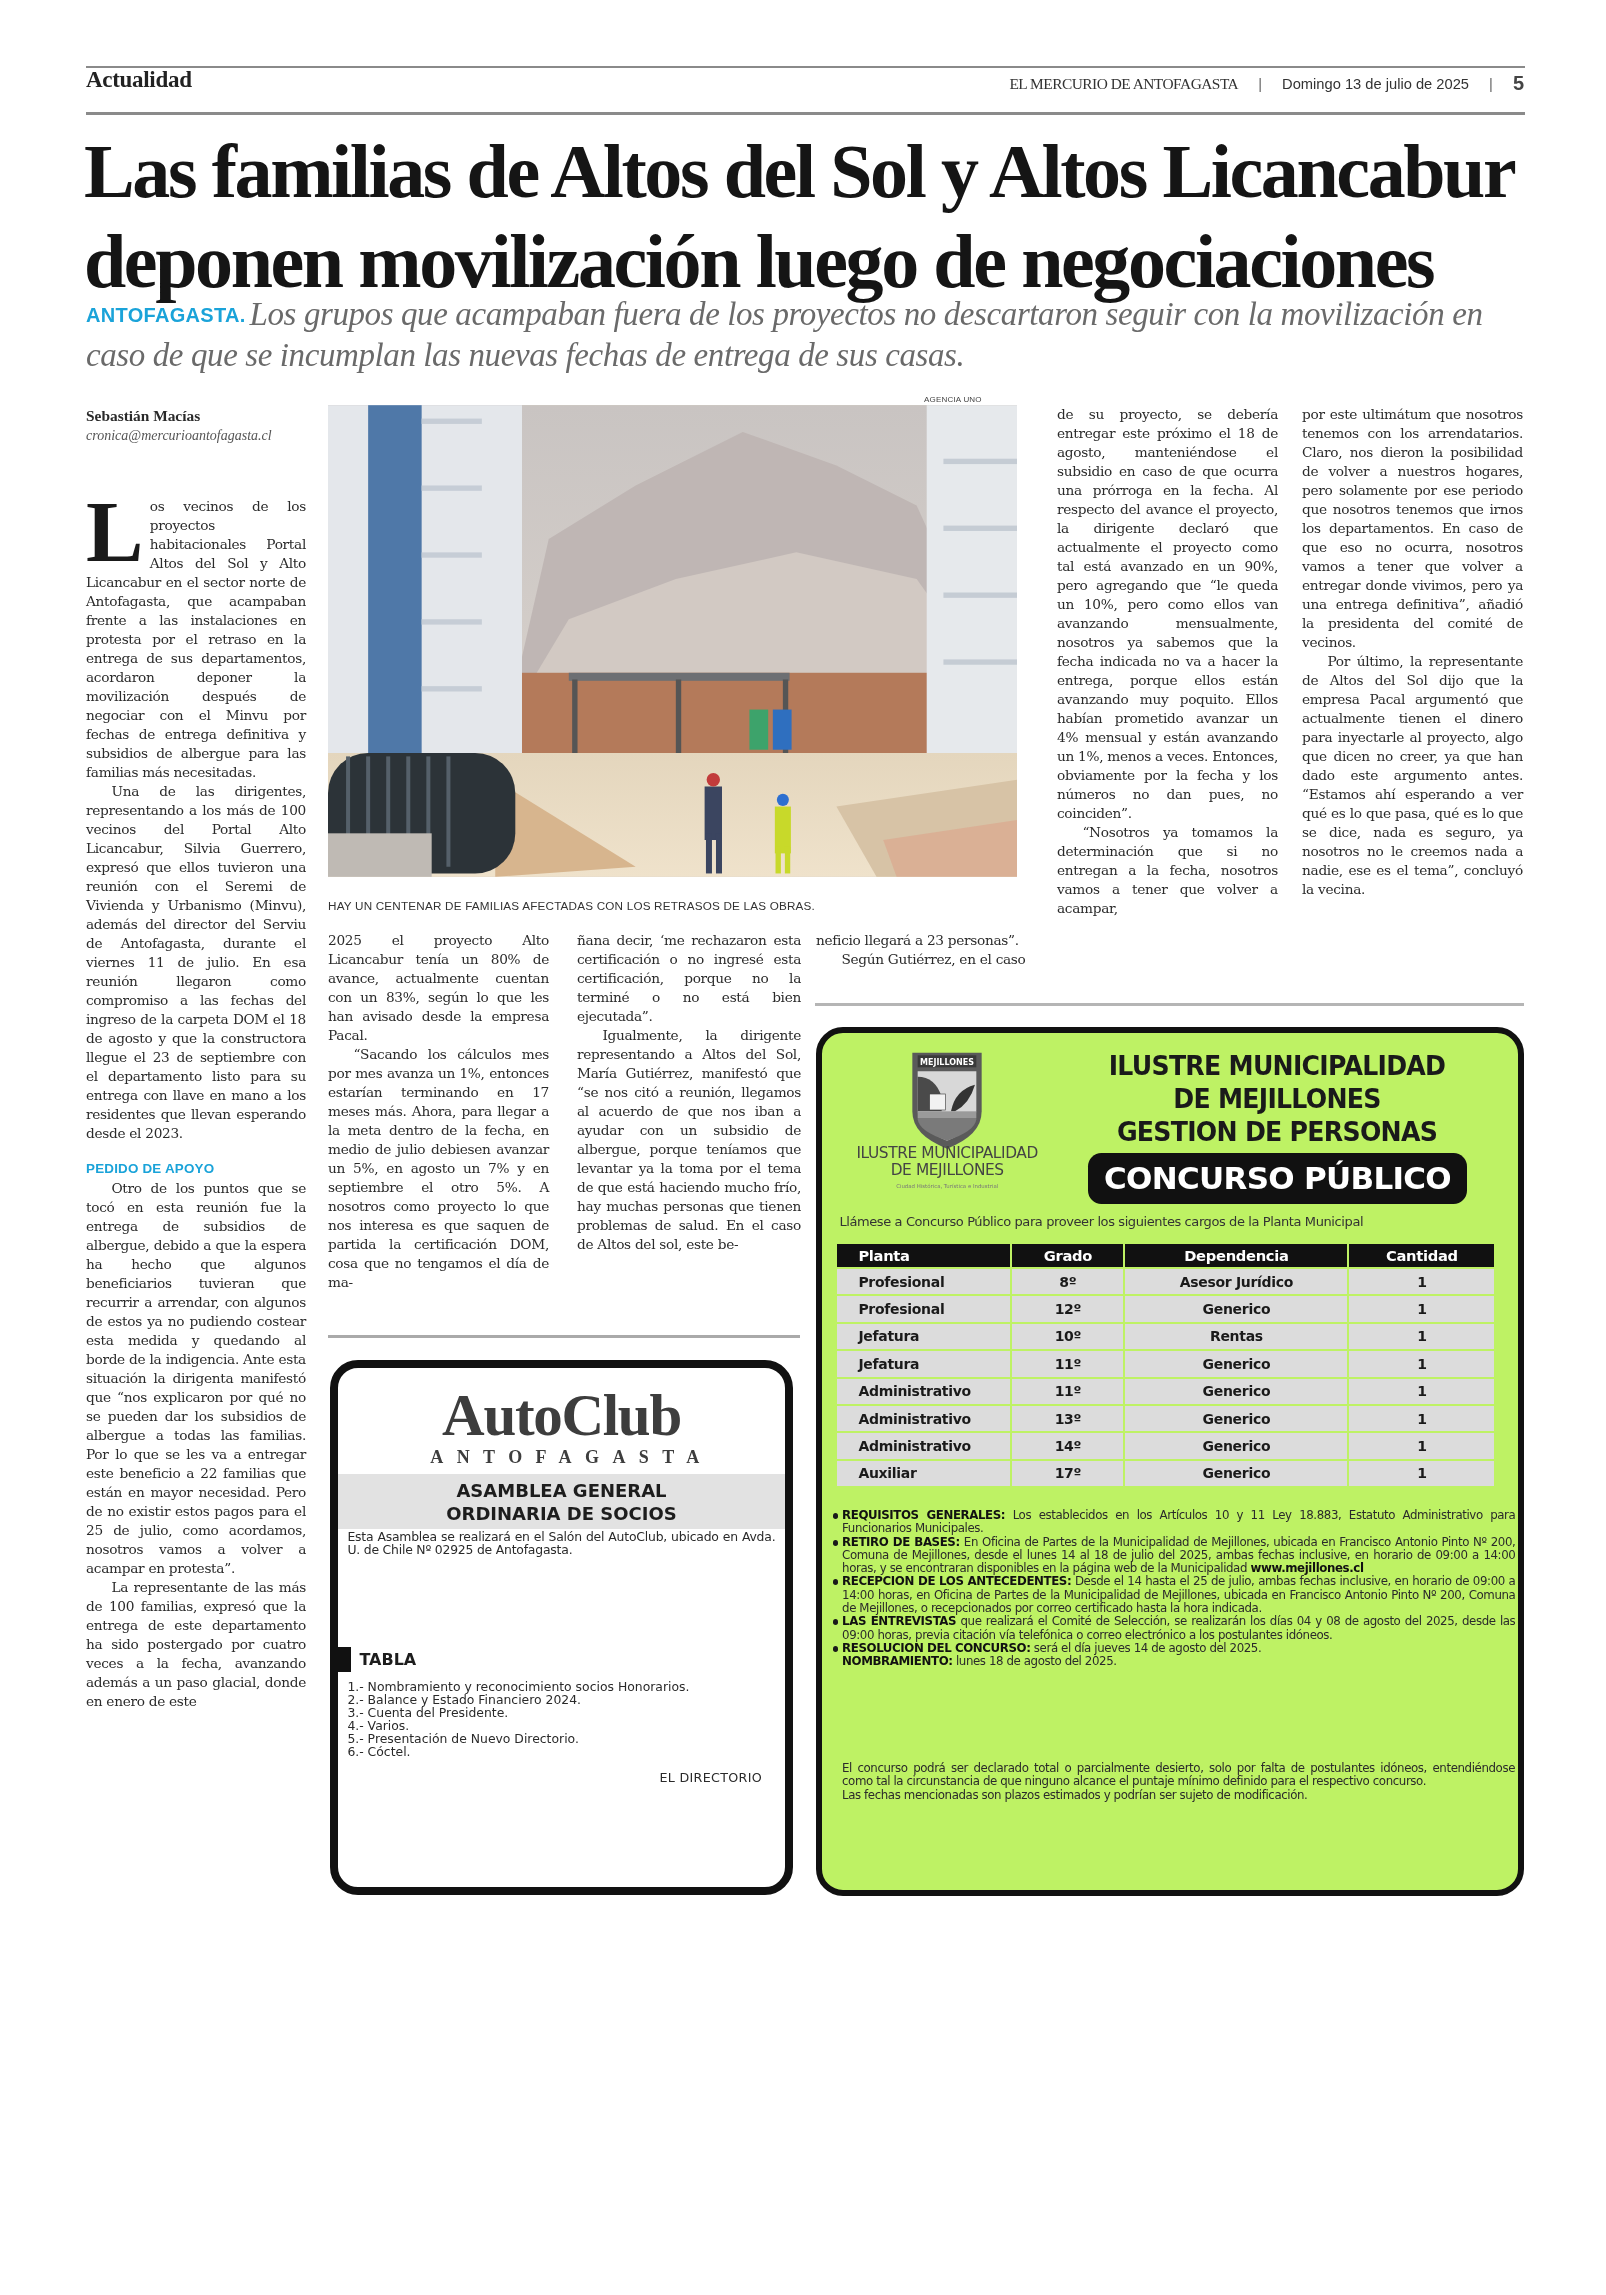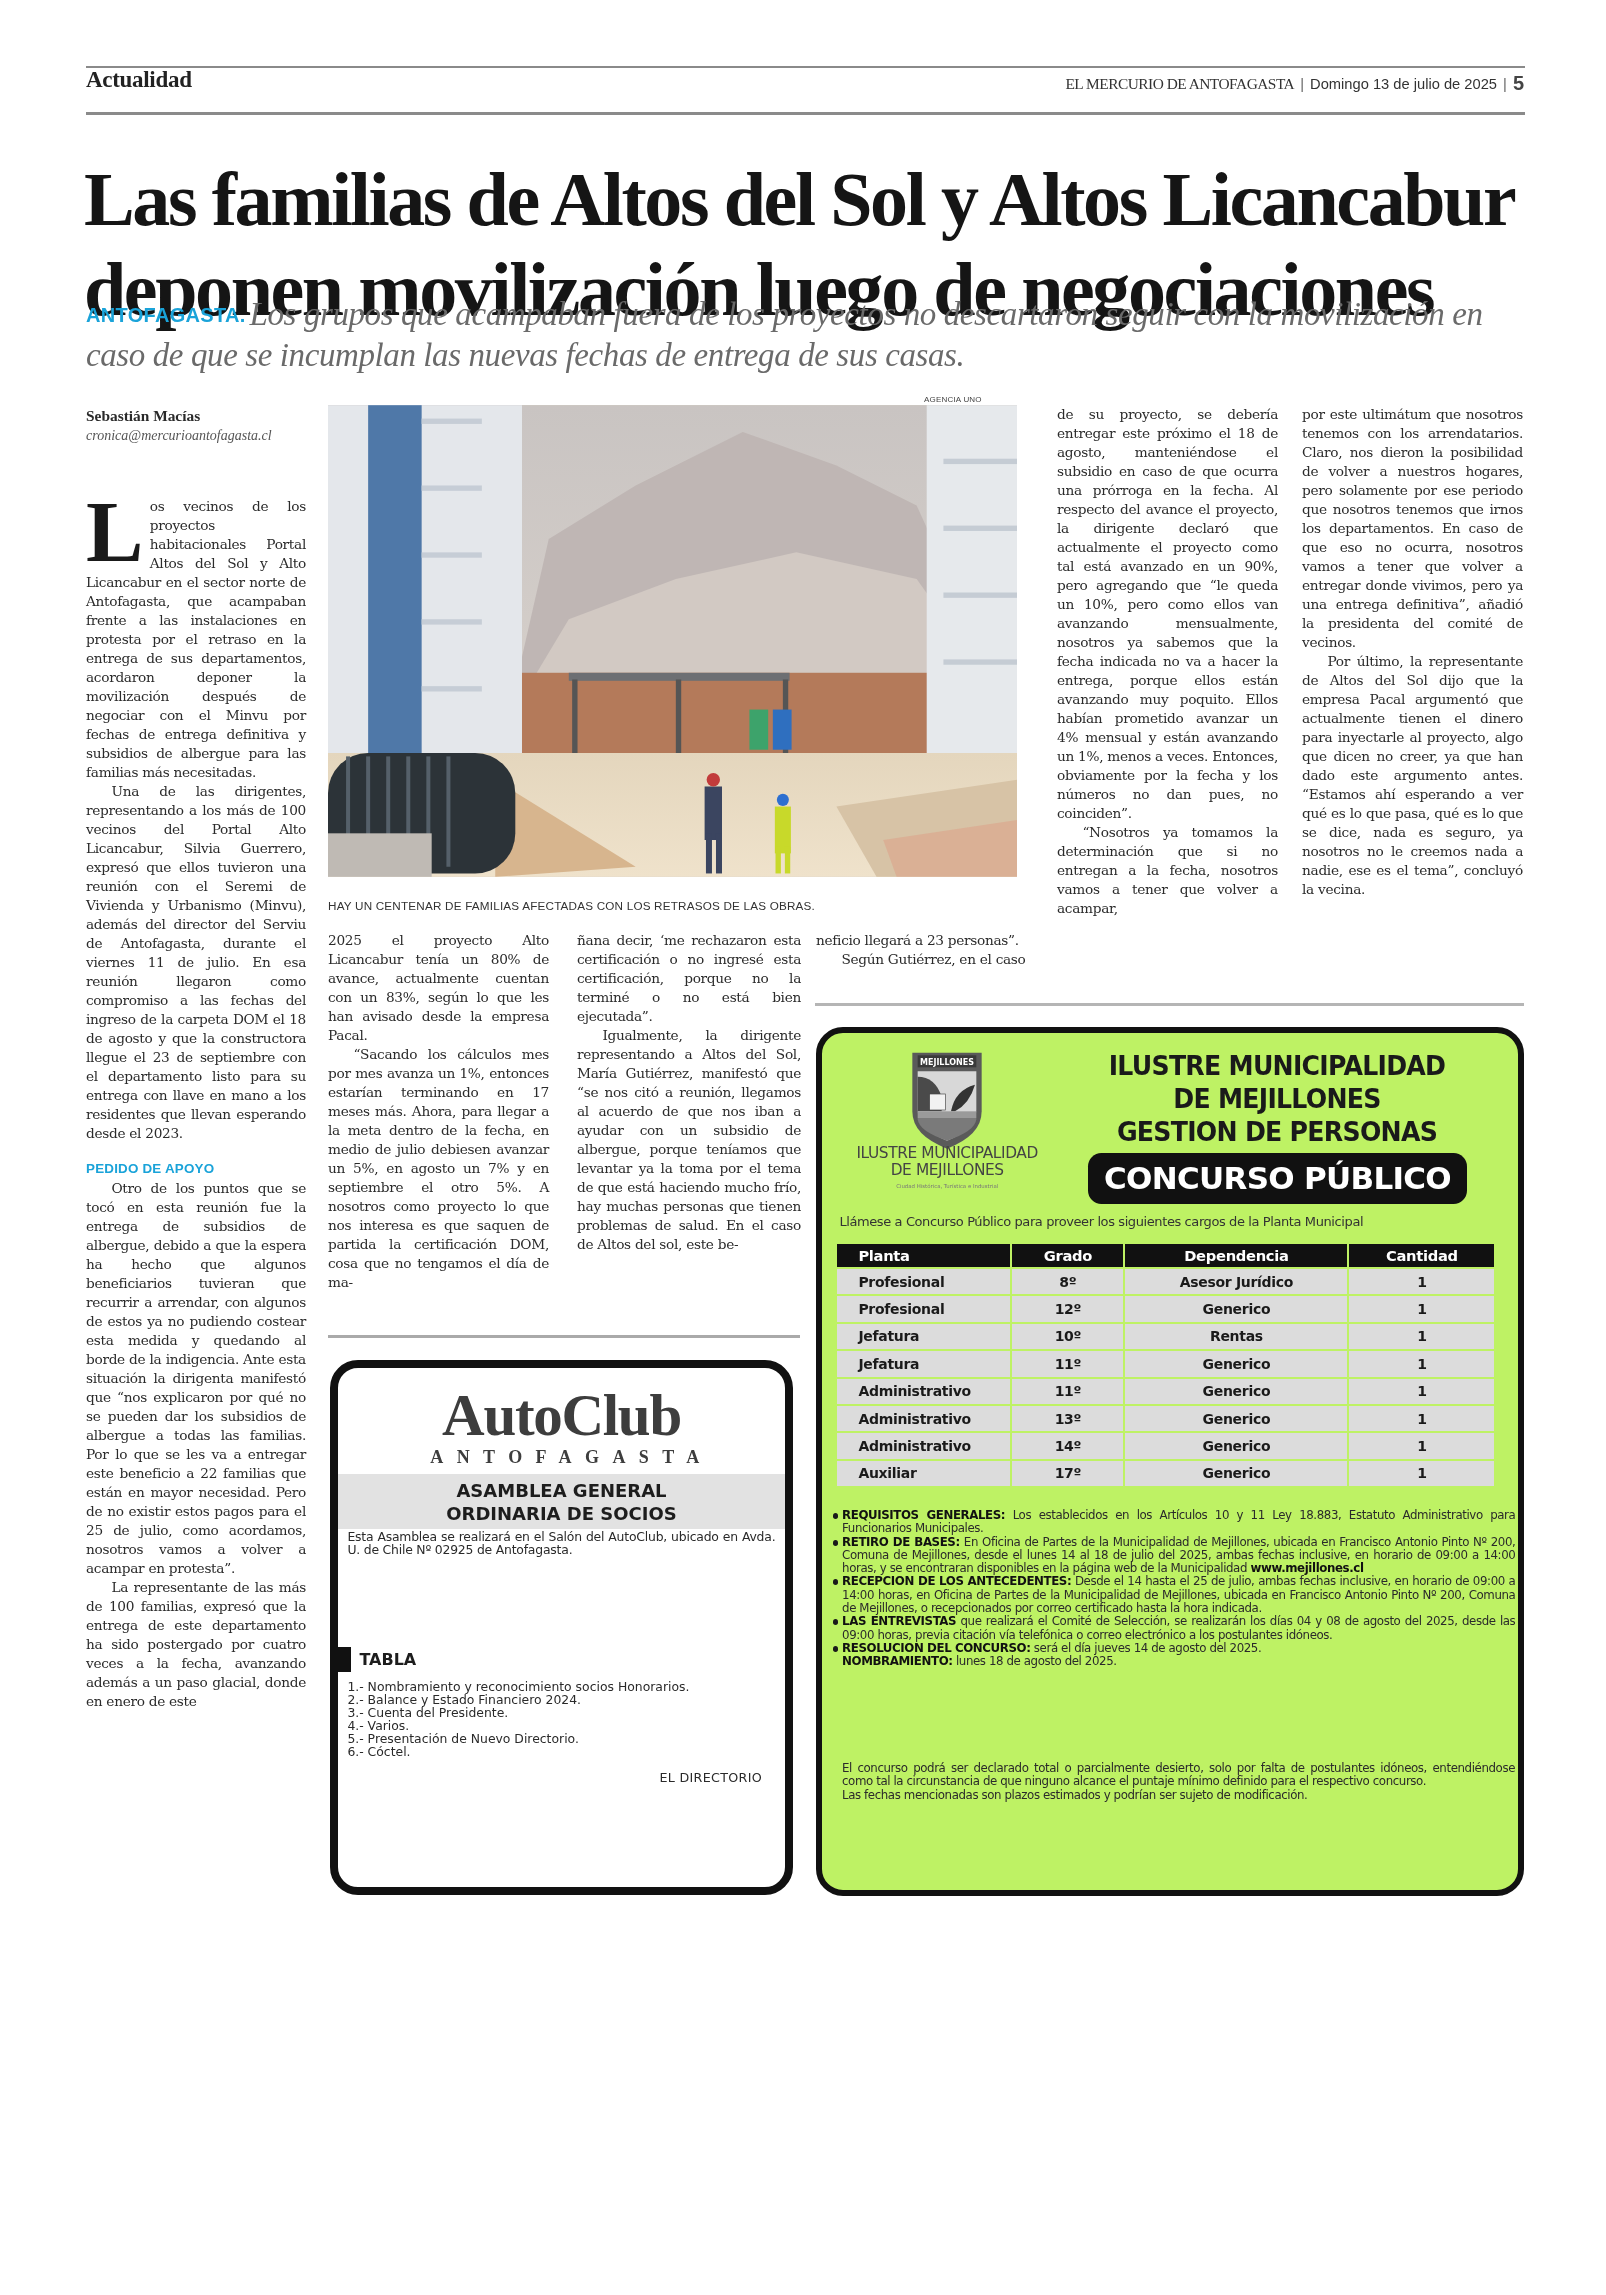--- a/index.html
+++ b/index.html
@@ -5,27 +5,27 @@
   * { box-sizing: border-box; margin: 0; padding: 0; }
   html, body { width: 1606px; height: 2295px; background: #ffffff; overflow: hidden; }
   body { position: relative; font-family: "DejaVu Serif", serif; color: #1c1c1c; }
 
   .abs { position: absolute; }
 
   
   .top-rule { left: 86px; top: 66px; width: 1439px; height: 2px; background: #8a8a8a; }
   .bottom-rule { left: 86px; top: 112px; width: 1439px; height: 2.7px; background: #8a8a8a; }
   .section-label { left: 86px; top: 67px; font-family: "Liberation Serif", serif; font-weight: bold; font-size: 23px; letter-spacing: -0.3px; color: #222; }
-  .masthead { right: 82px; top: 72px; font-family: "Liberation Sans", sans-serif; font-size: 14.7px; color: #333; display: flex; align-items: center; gap: 6px; }
+  .masthead { right: 82px; top: 72px; font-family: "Liberation Sans", sans-serif; font-size: 14.7px; color: #333; display: flex; align-items: center; gap: 20px; }
   .masthead .paper { font-family: "Liberation Serif", serif; font-size: 15.4px; letter-spacing: -0.5px; }
   .masthead .sep { color: #666; }
   .masthead .pagenum { font-weight: bold; font-size: 20px; color: #444; }
 
   
-  .headline { left: 84px; top: 126px; width: 1446px; font-family: "Liberation Serif", serif; font-weight: bold; font-size: 76px; line-height: 90px; letter-spacing: -2.4px; color: #151515; margin-top: 28px; }
+  .headline { left: 84px; top: 126px; width: 1446px; font-family: "Liberation Serif", serif; font-weight: bold; font-size: 76px; line-height: 90px; letter-spacing: -2.4px; color: #151515; }
   .deck { left: 86px; top: 294px; width: 1439px; font-family: "Liberation Serif", serif; font-style: italic; font-size: 33px; line-height: 40px; color: #6a6a6a; letter-spacing: -0.4px; }
   .deck .kicker { font-family: "Liberation Sans", sans-serif; font-style: normal; font-weight: bold; font-size: 20px; color: #1aa3d9; letter-spacing: 0.3px; margin-right: 4px; vertical-align: 3.3px; }
 
   
   .byline { left: 86px; top: 407px; width: 221px; font-family: "Liberation Serif", serif; }
   .byline .author { font-weight: bold; font-size: 15.4px; color: #2a2a2a; }
   .byline .email { font-style: italic; font-size: 14px; color: #555; margin-top: 2.7px; }
 
   
   .col { font-family: "DejaVu Serif", serif; font-size: 13.7px; line-height: 19px; color: #2b2b2b; text-align: justify; hyphens: manual; letter-spacing: -0.3px; }

